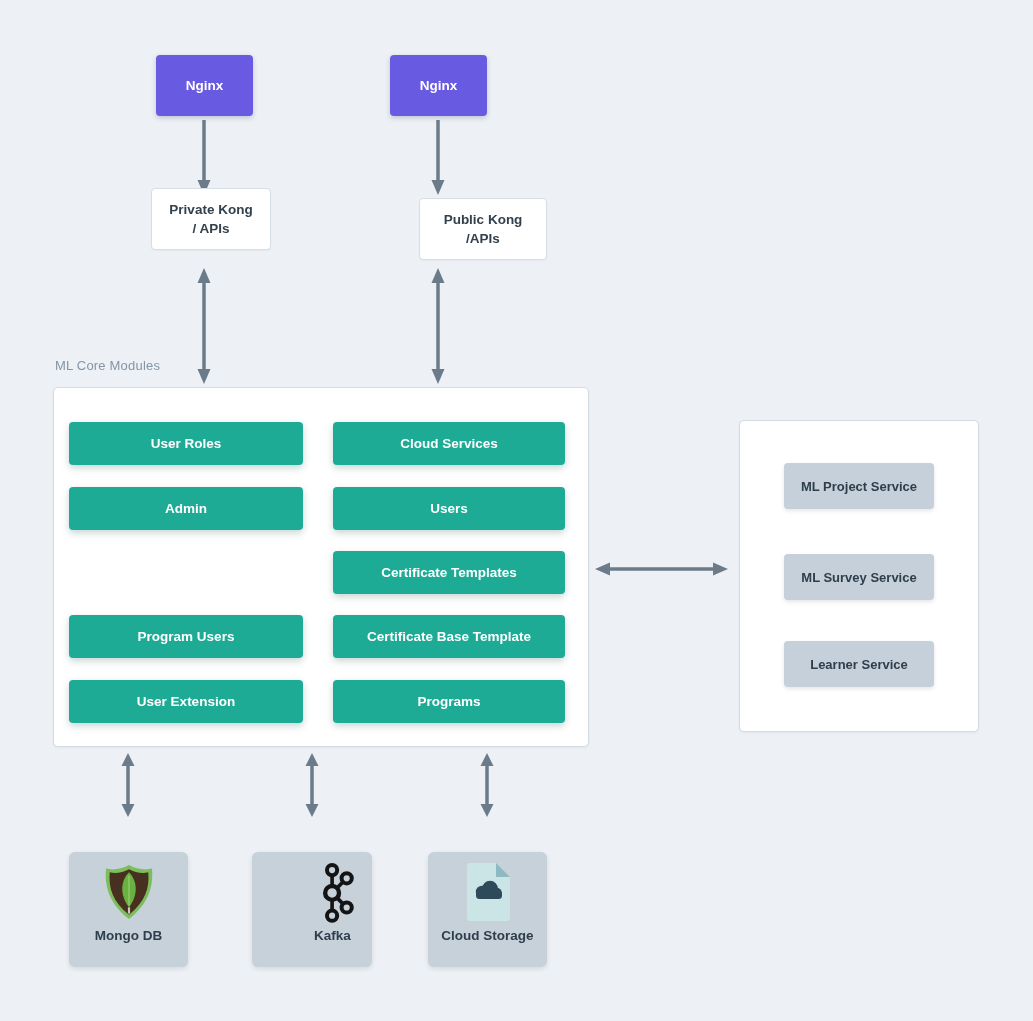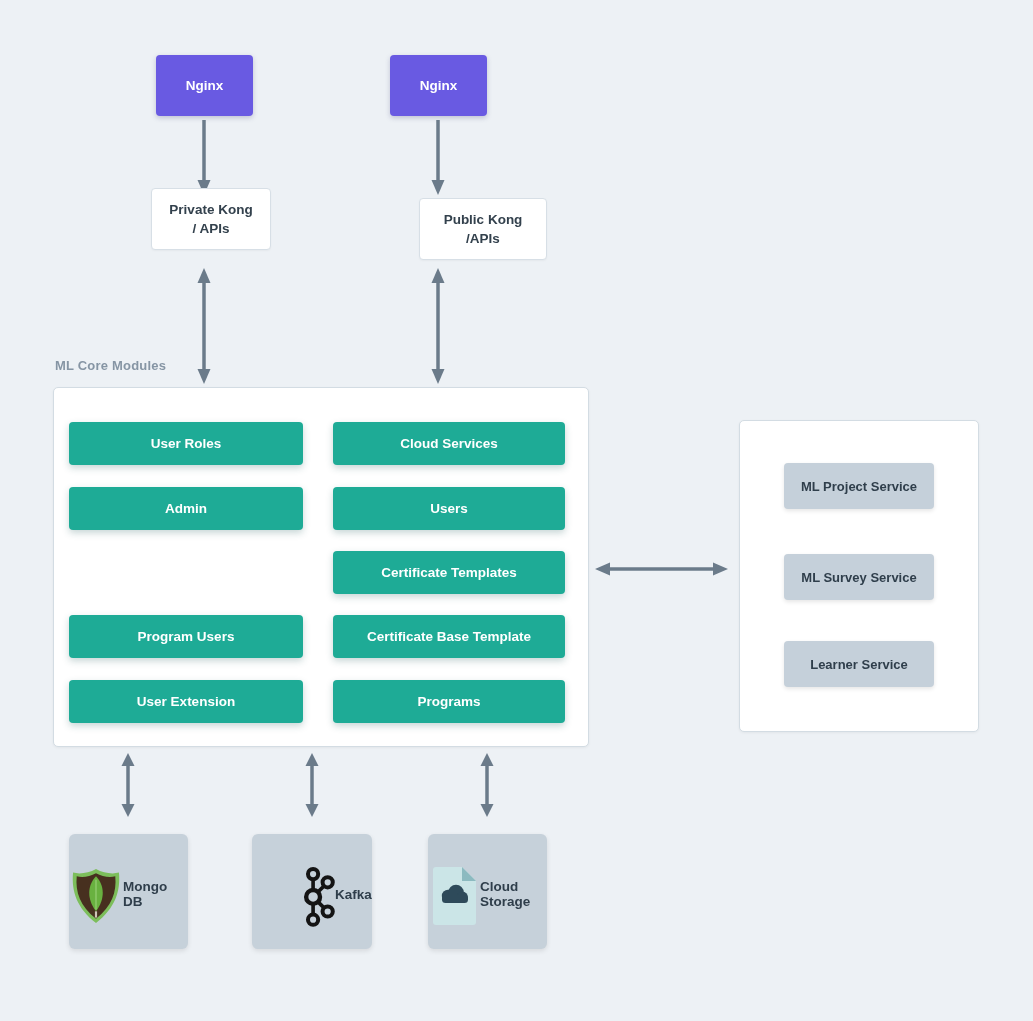--- a/index.html
+++ b/index.html
@@ -40,21 +40,21 @@
   .panel {
     position: absolute;
     background: #ffffff;
     border: 1px solid #D3DCE3;
     border-radius: 5px;
     box-shadow: 0 1px 3px rgba(0,0,0,0.05);
   }
   .section-label {
     position: absolute;
     font-size: 13px;
-    font-weight: 700;
+    font-weight: 400;
     color: #8695A4;
     letter-spacing: 0.2px;
   }
   .module-btn {
     position: absolute;
     height: 43px;
     background: #1EAB96;
     border-radius: 4px;
     color: #ffffff;
     font-weight: bold;
@@ -84,26 +84,27 @@
     display: flex;
     align-items: center;
     justify-content: center;
     box-shadow: 0 2px 4px rgba(0,0,0,0.10);
   }
   .s1 { top: 42px; }
   .s2 { top: 133px; }
   .s3 { top: 220px; }
   .db-card {
     position: absolute;
-    top: 834px;
+    top: 852px;
     height: 115px;
     background: #C6D1DA;
     border-radius: 6px;
     box-shadow: 0 2px 5px rgba(0,0,0,0.10);
     display: flex;
+    flex-direction: column;
     align-items: center;
   }
   .db-card .icon-wrap {
     margin-top: 9px;
     height: 62px;
     display: flex;
     align-items: center;
     justify-content: center;
   }
   .db-card .db-label {

